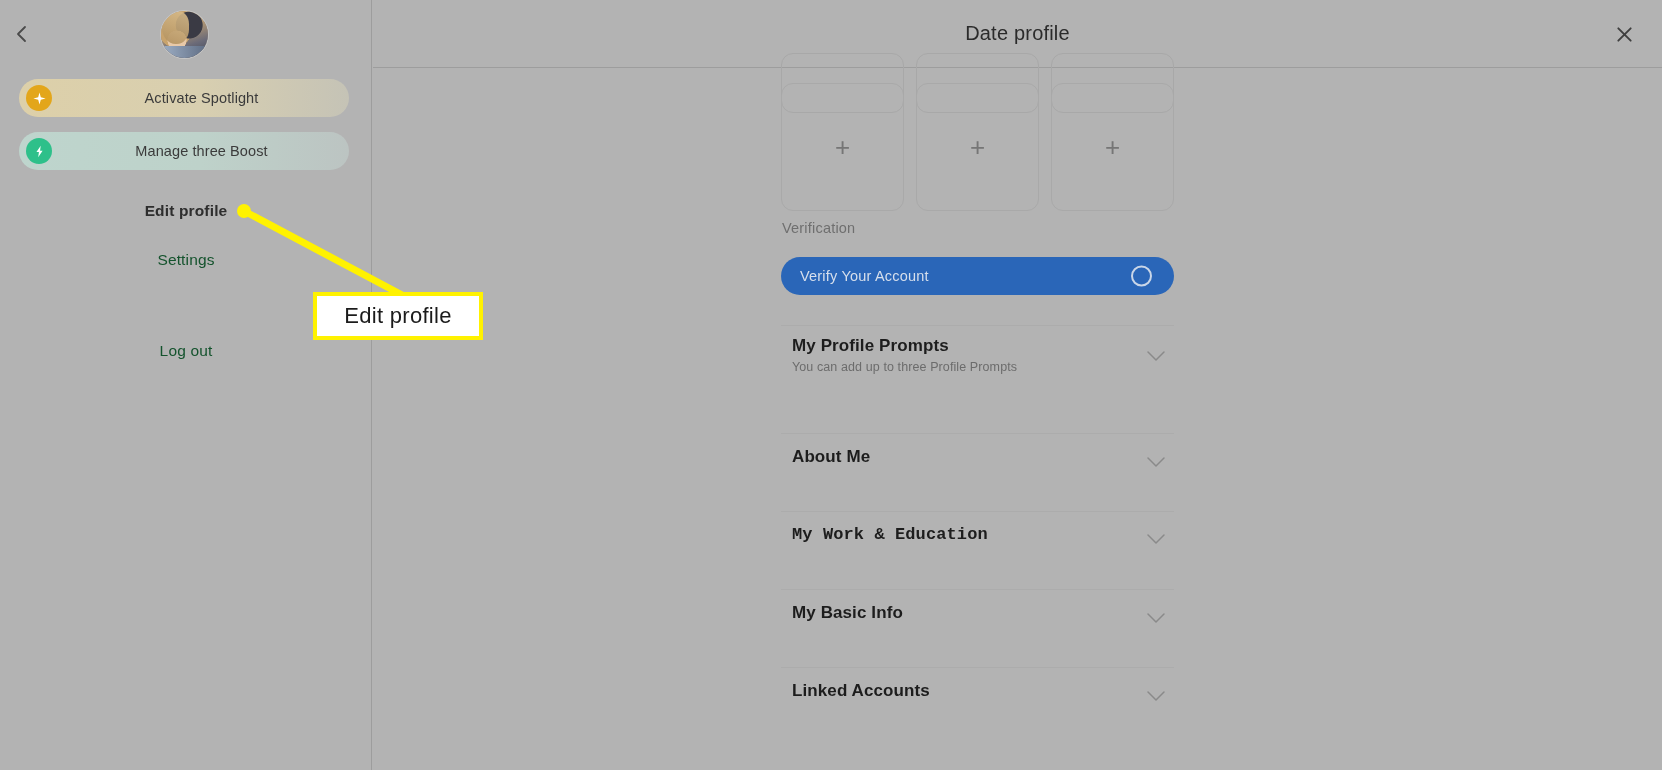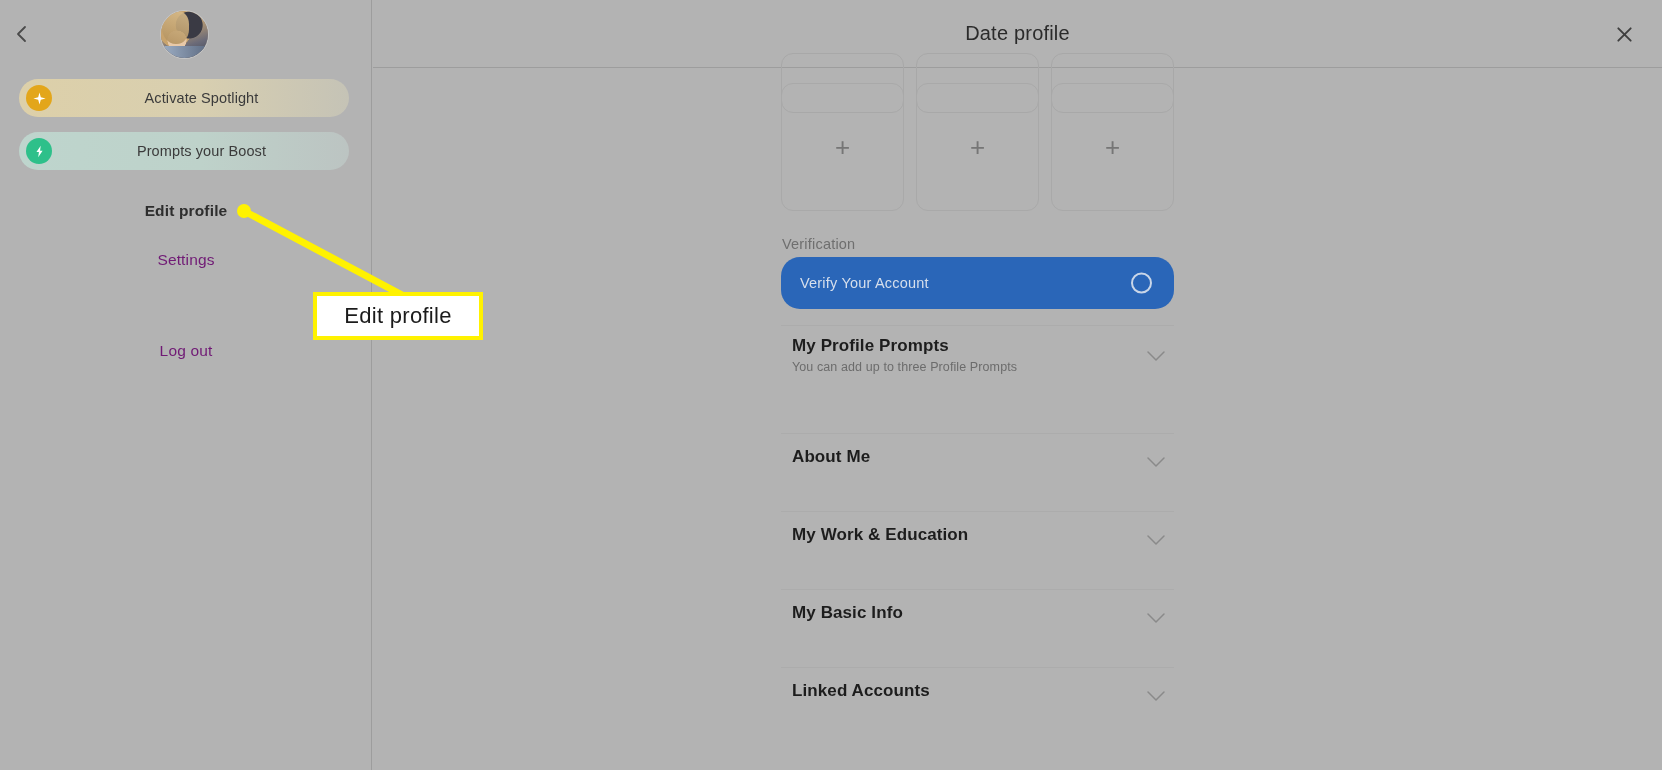--- a/index.html
+++ b/index.html
@@ -61,21 +61,21 @@
   }
   #badge-spotlight{ background:#e3a61a; }
   #badge-boost{ background:#2ec08a; }
   .promo .label{
     flex:1; text-align:center; font-size:14.5px; color:#3b3b3b;
     letter-spacing:.1px; padding-right:30px;
   }
 
   .menu-item{
     position:absolute; left:0; width:372px; text-align:center;
-    font-size:15.5px; color:#701a75; letter-spacing:.15px; cursor:pointer;
+    font-size:15.5px; color:#14532d; letter-spacing:.15px; cursor:pointer;
   }
   #menu-edit-profile{ top:202px; color:#2e2e2e; font-weight:bold; }
   #menu-settings{ top:251px; }
   #menu-contact{ top:300px; }
   #menu-logout{ top:342px; }
 
   
   #header{
     position:absolute; left:373px; top:0; right:0; height:68px;
     border-bottom:1px solid #9d9d9d;
@@ -109,25 +109,25 @@
     display:flex; gap:12px;
   }
   #photo-grid .photo-cell{
     flex:1; border:1px solid #a9a9a9; border-radius:12px;
     display:flex; align-items:center; justify-content:center;
     color:#7b7b7b;
   }
   .plus-glyph{ font-size:26px; line-height:1; font-weight:300; color:#767676; }
 
   #verification-label{
-    position:absolute; left:409px; top:167px;
+    position:absolute; left:409px; top:151px;
     font-size:14.5px; color:#6f6f6f; letter-spacing:.2px;text-align:center;
   }
   #verify-button{
-    position:absolute; left:408px; top:188px; width:393px; height:52px;
+    position:absolute; left:408px; top:188px; width:393px; height:38px;
     border-radius:19px; background:#2a66b8;
     display:flex; align-items:center; cursor:pointer;
   }
   #verify-label{
     margin-left:19px; font-size:14.5px; color:#d6dfec; letter-spacing:.2px;
   }
   #verify-spinner{
     position:absolute; right:22px; top:50%; transform:translateY(-50%);
     width:21px; height:21px; border-radius:50%;
     border:2px solid #c9d6e8;
@@ -147,21 +147,21 @@
     position:absolute; left:11px; top:34px;
     font-size:12.5px; color:#6c6c6c; letter-spacing:.1px;
   }
   .chev{
     position:absolute; right:8px; top:18px; width:20px; height:12px;
     color:#8a8a8a;
   }
   #row-prompts{ top:256px; height:78px; }
   #row-prompts .chev{ top:22px; }
   #row-about{ top:364px; }
-  #row-work{ top:442px; }
+  #row-work{ top:442px;font-family:Liberation Mono, monospace; }
   #row-basic{ top:520px; }
   #row-linked{ top:598px; }
   #row-about .chev,#row-work .chev,#row-basic .chev,#row-linked .chev{ top:20px; }
   #row-about .section-title,#row-work .section-title,
   #row-basic .section-title,#row-linked .section-title{ top:13px; }
 
   
   #annotation{ position:absolute; inset:0; pointer-events:none; }
   #callout-line{ position:absolute; left:0; top:0; }
   #callout-dot{
@@ -204,21 +204,21 @@
       </span>
       <span class="label">Activate Spotlight</span>
     </div>
 
     <div class="promo" id="promo-boost">
       <span class="badge" id="badge-boost">
         <svg width="13" height="13" viewBox="0 0 16 16" aria-hidden="true">
           <path d="M9.5 0.8 L4.2 8.6 H7.3 L6.4 15.2 L11.8 7.2 H8.7 Z" fill="#ffffff"></path>
         </svg>
       </span>
-      <span class="label">Prompts your Boost</span>
+      <span class="label">Manage three Boost</span>
     </div>
 
     <div class="menu-item" id="menu-edit-profile">Edit profile</div>
     <div class="menu-item" id="menu-settings">Settings</div>
     <div class="menu-item" id="menu-logout">Log out</div>
   </div>
 
   <div id="header">
     <div id="page-title">Date profile</div>
     <div id="close-button">

